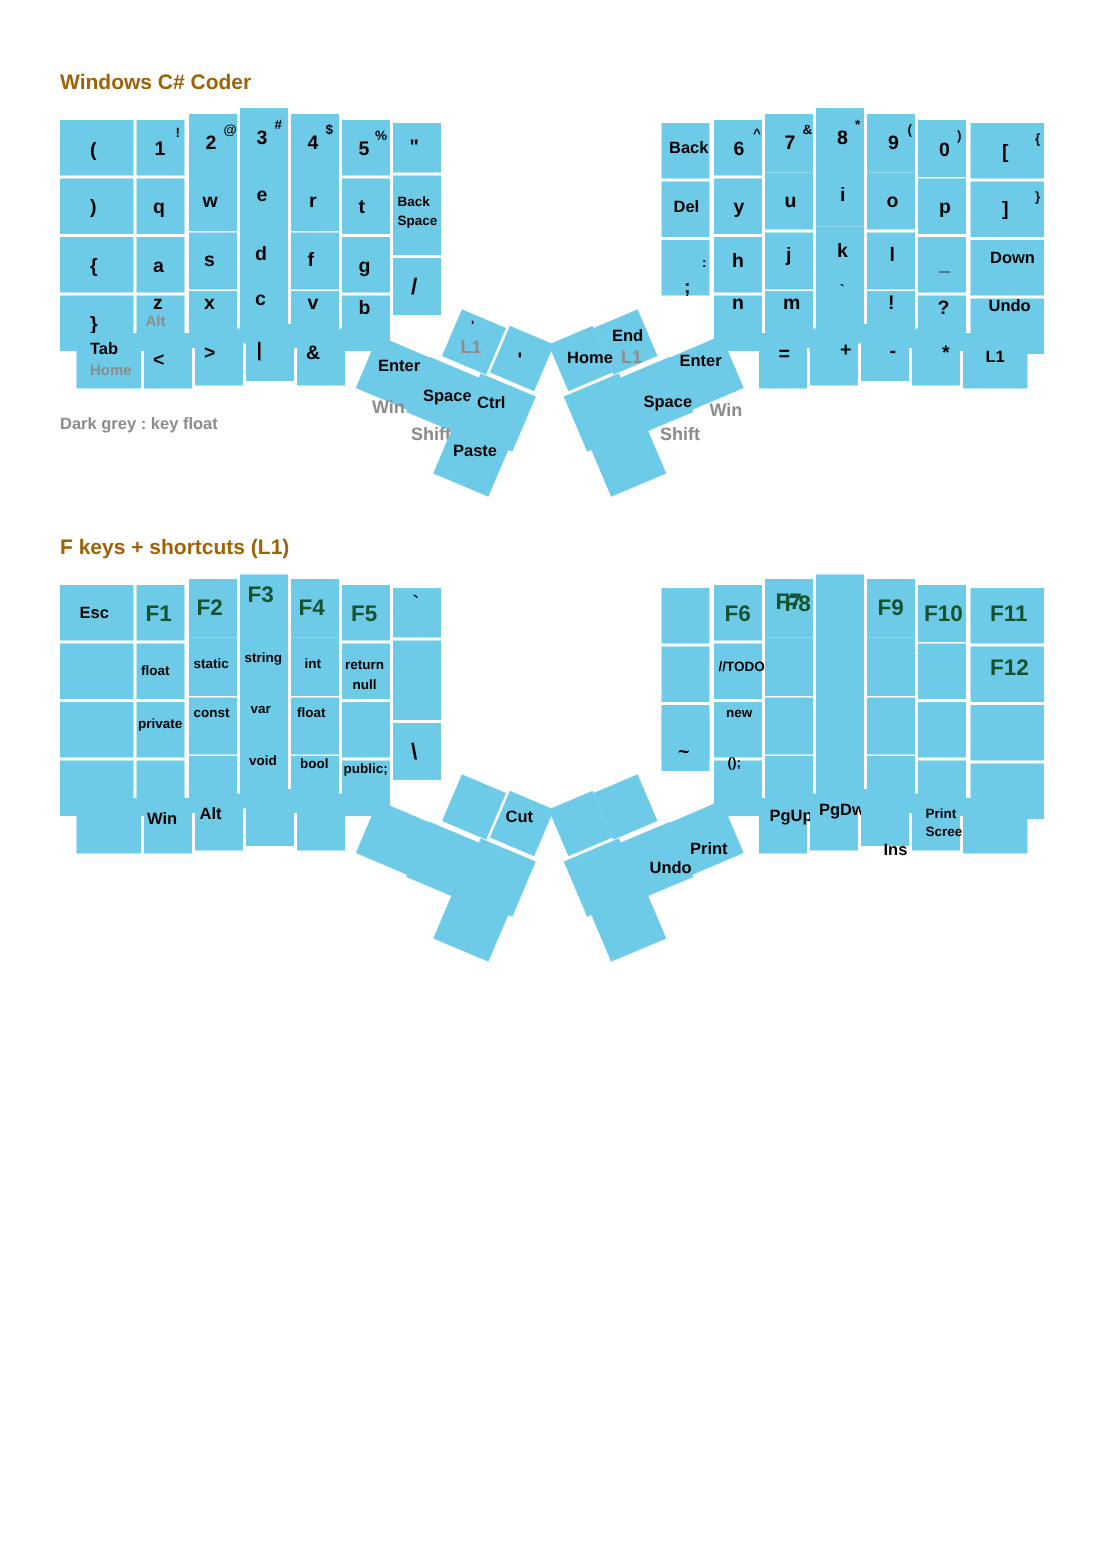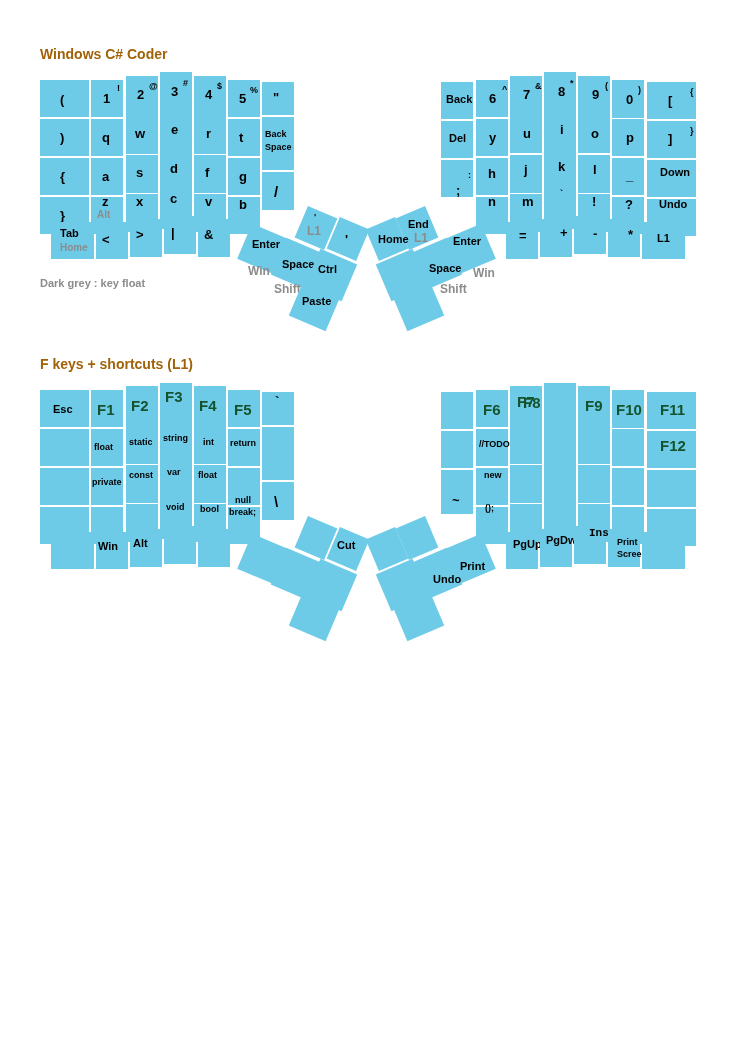--- a/index.html
+++ b/index.html
@@ -387,39 +387,39 @@
 <div class="key" style="left:126px; top:465px; width:32px; height:38px;"></div>
 <div class="lbl code" style="left:129px; top:471px;">const</div>
 
 <div class="key" style="left:160px; top:461px; width:32px; height:39px;"></div>
 <div class="lbl code" style="left:167px; top:468px;">var</div>
 
 <div class="key" style="left:194px; top:465px; width:32px; height:38px;"></div>
 <div class="lbl code" style="left:198px; top:471px;">float</div>
 
 <div class="key" style="left:228px; top:468px; width:32px; height:37px;"></div>
-<div class="lbl code" style="left:235px; top:496px;">null</div>
+<div class="lbl code" style="left:235px; top:452px;">null</div>
 
 <div class="key" style="left:262px; top:482px; width:32px; height:38px;"></div>
 <div class="lbl main big" style="left:274px; top:494px;">\</div>
 
 <div class="key" style="left:40px; top:507px; width:49px; height:37px;"></div>
 
 <div class="key" style="left:91px; top:507px; width:32px; height:37px;"></div>
 
 <div class="key" style="left:126px; top:504px; width:32px; height:38px;"></div>
 
 <div class="key" style="left:160px; top:500px; width:32px; height:39px;"></div>
 <div class="lbl code" style="left:166px; top:503px;">void</div>
 
 <div class="key" style="left:194px; top:504px; width:32px; height:38px;"></div>
 <div class="lbl code" style="left:200px; top:505px;">bool</div>
 
 <div class="key" style="left:228px; top:507px; width:32px; height:37px;"></div>
-<div class="lbl code" style="left:229px; top:508px;">break;</div>
+<div class="lbl code" style="left:229px; top:508px;">public;</div>
 
 <div class="key" style="left:51px; top:532px; width:43px; height:37px;"></div>
 
 <div class="key" style="left:96px; top:532px; width:32px; height:37px;"></div>
 <div class="lbl word" style="left:98px; top:541px;">Win</div>
 
 <div class="key" style="left:130px; top:529px; width:32px; height:38px;"></div>
 <div class="lbl word" style="left:133px; top:538px;">Alt</div>
 
 <div class="key" style="left:164px; top:526px; width:32px; height:38px;"></div>
@@ -490,21 +490,21 @@
 <div class="key" style="left:612px; top:507px; width:32px; height:37px;"></div>
 <div class="key" style="left:647px; top:509px; width:49px; height:37px;"></div>
 
 <div class="key" style="left:506px; top:532px; width:32px; height:37px;"></div>
 <div class="lbl word" style="left:513px; top:539px;">PgUp</div>
 
 <div class="key" style="left:540px; top:529px; width:32px; height:38px;"></div>
 <div class="lbl word" style="left:546px; top:535px;">PgDw</div>
 
 <div class="key" style="left:574px; top:526px; width:32px; height:38px;"></div>
-<div class="lbl word" style="left:589px; top:528px;font-family:Liberation Mono, monospace;">Ins</div>
+<div class="lbl word" style="left:589px; top:562px;">Ins</div>
 
 <div class="key" style="left:608px; top:529px; width:32px; height:38px;"></div>
 <div class="lbl word sm" style="left:617px; top:538px;">Print</div>
 <div class="lbl word sm" style="left:617px; top:550px;">Screen</div>
 
 <div class="key" style="left:642px; top:532px; width:43px; height:37px;"></div>
 
 <div class="key" style="left:401px; top:521px; width:32px; height:34px; transform:rotate(-23deg); transform-origin:center;"></div>
 <div class="key" style="left:371px; top:532px; width:32px; height:34px; transform:rotate(-23deg); transform-origin:center;"></div>
 <div class="key" style="left:450px; top:540px; width:40px; height:38px; transform:rotate(-23deg); transform-origin:center;"></div>

